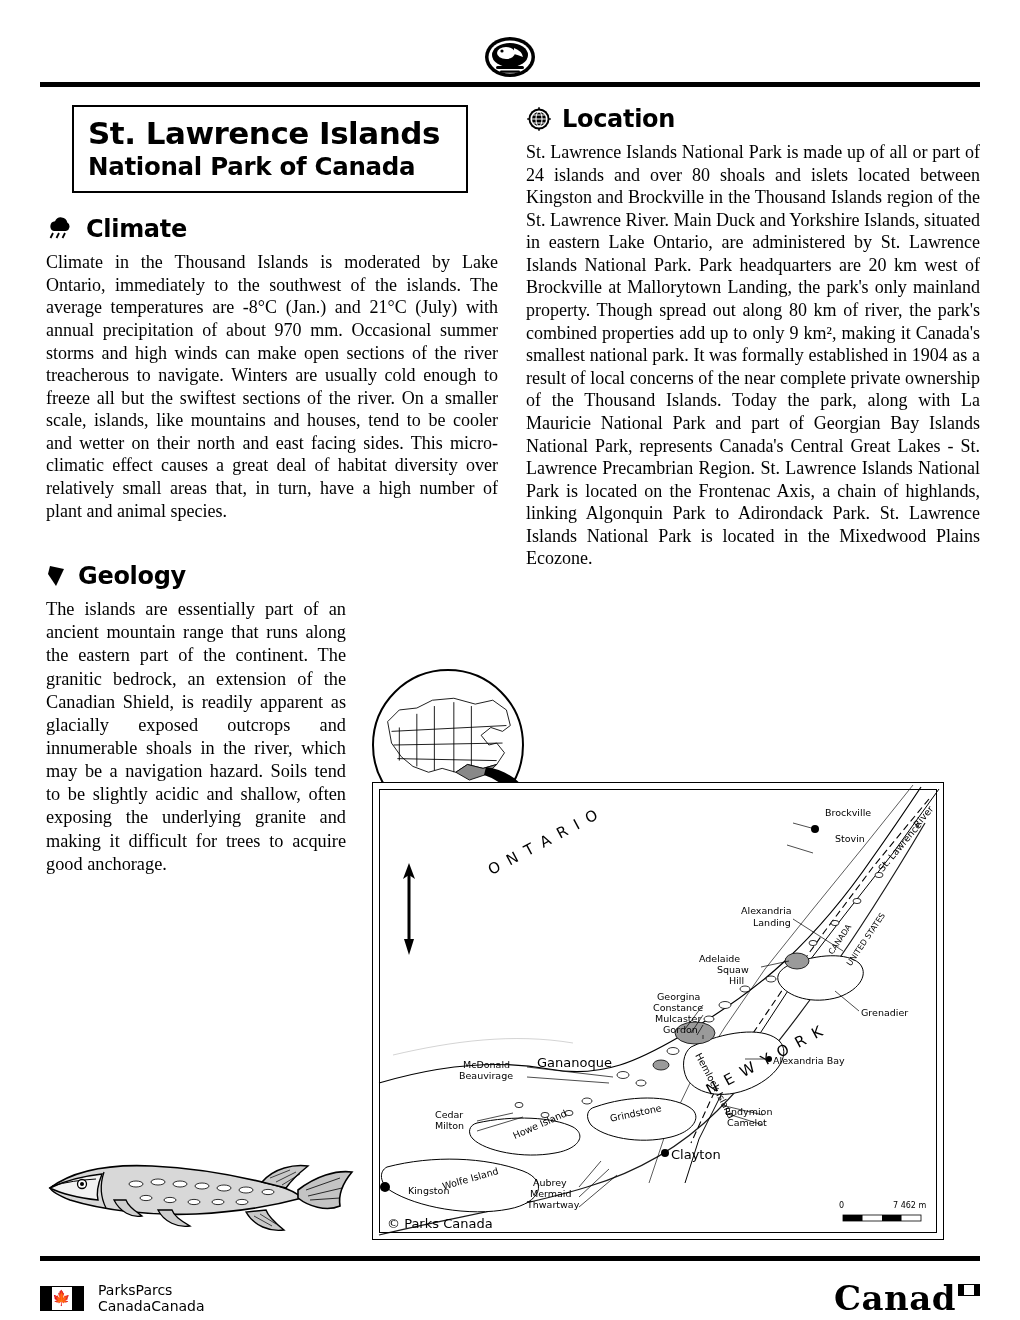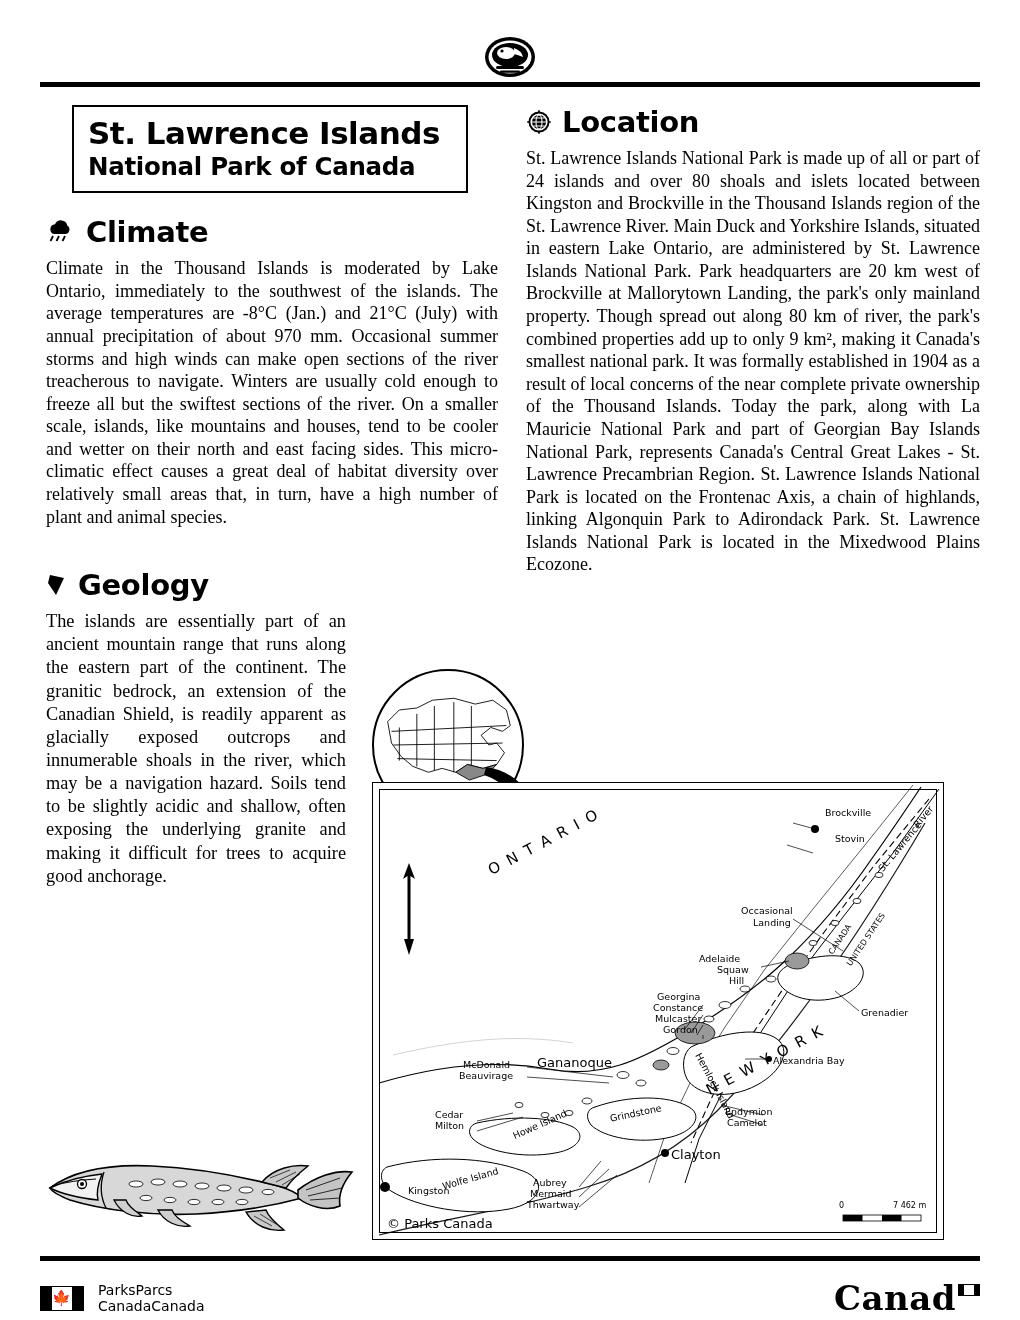--- a/index.html
+++ b/index.html
@@ -46,21 +46,21 @@
     letter-spacing:-0.3px;
     margin-top:4px;
     line-height:1.05;
   }
 
   
   .sec-head {
     display:flex; align-items:center; gap:10px;
     font-family:"DejaVu Sans", sans-serif;
     font-weight:bold;
-    font-size:29px;
+    font-size:24px;
     letter-spacing:-0.3px;
     margin:0 0 8px 0;
   }
   .sec-head .ico { flex:0 0 auto; line-height:0; }
 
   .body-text {
     font-size:18px;
     line-height:1.255;
     text-align:justify;
     hyphens:auto;
@@ -335,21 +335,21 @@
     </svg>
 
     <div class="ontario-word" style="left:112px; top:80px; transform:rotate(-28deg); transform-origin:left top;">O N T A R I O</div>
     <div class="ontario-word" style="left:330px; top:300px; transform:rotate(-28deg); transform-origin:left top;">N E W   Y O R K</div>
 
     <div class="map-label" style="left:452px; top:24px;">Brockville</div>
     <div class="map-label" style="left:462px; top:50px;">Stovin</div>
     <div class="map-label" style="left:496px; top:58px; transform:rotate(-50deg);">St. Lawrence</div>
     <div class="map-label" style="left:538px; top:28px; transform:rotate(-50deg);">River</div>
 
-    <div class="map-label" style="left:368px; top:122px;">Occasional</div>
+    <div class="map-label" style="left:368px; top:122px;">Alexandria</div>
     <div class="map-label" style="left:380px; top:134px;">Landing</div>
 
     <div class="map-label" style="left:450px; top:152px; transform:rotate(-56deg); font-size:8px;">CANADA</div>
     <div class="map-label" style="left:462px; top:152px; transform:rotate(-56deg); font-size:8px;">UNITED STATES</div>
 
     <div class="map-label" style="left:326px; top:170px;">Adelaide</div>
     <div class="map-label" style="left:344px; top:181px;">Squaw</div>
     <div class="map-label" style="left:356px; top:192px;">Hill</div>
 
     <div class="map-label" style="left:488px; top:224px;">Grenadier</div>

